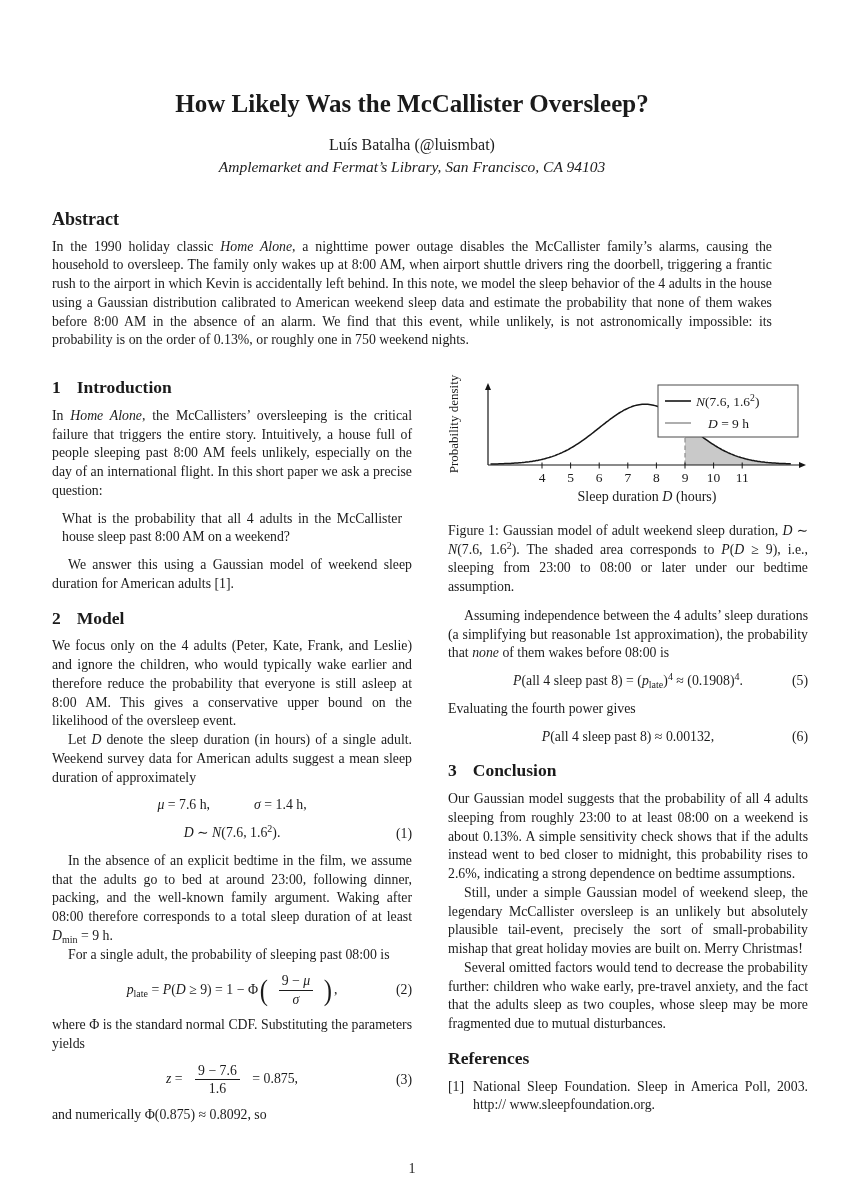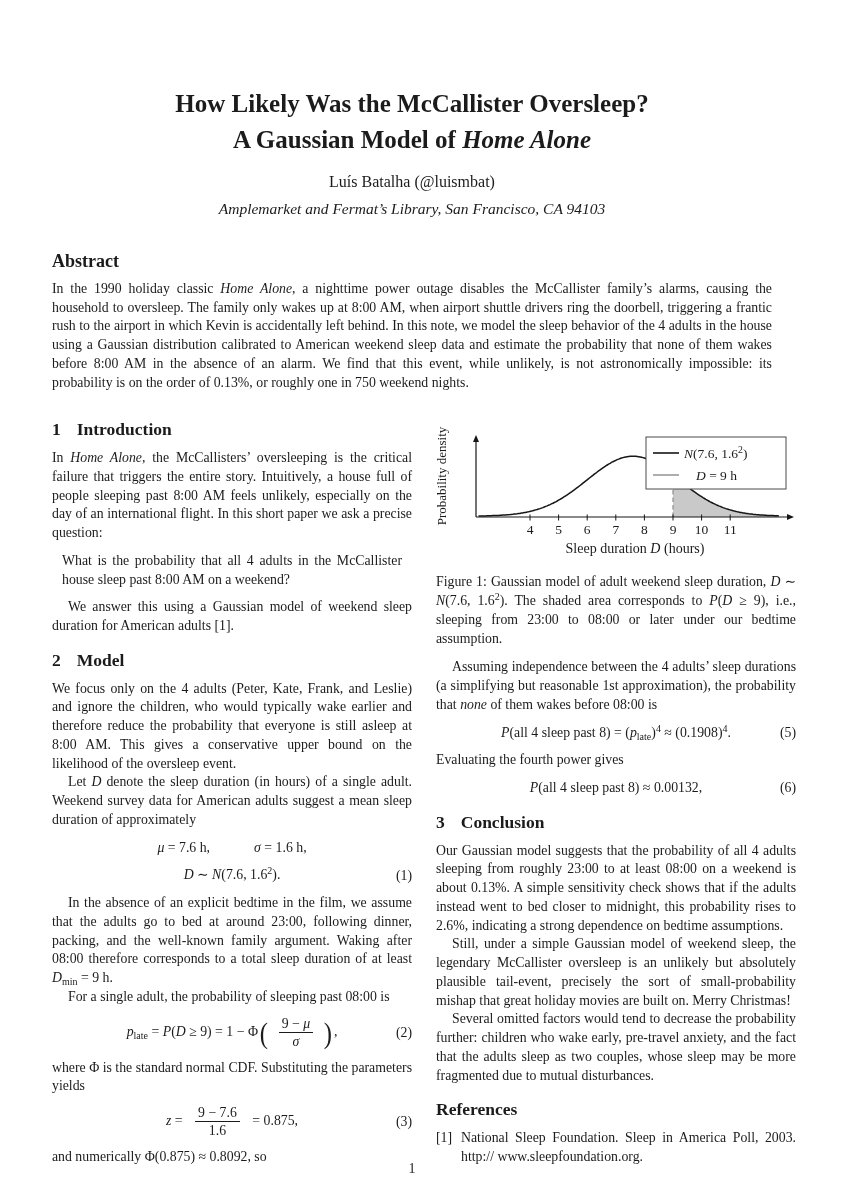--- a/index.html
+++ b/index.html
@@ -3,26 +3,26 @@
 <meta charset="utf-8">
 <style>
   html,body{margin:0;padding:0;background:#ffffff;}
   .page{
     position:relative;width:824px;height:1200px;background:#ffffff;color:#1b1b1b;
     font-family:"Liberation Serif","DejaVu Serif",serif;font-size:13.8px;line-height:1.36;
     overflow:hidden;box-sizing:border-box;padding:86px 52px 0 52px;
   }
   .title{font-size:25px;font-weight:700;text-align:center;line-height:1.45;}
   .author{text-align:center;margin-top:12px;font-size:16px;}
-  .affil{text-align:center;font-style:italic;font-size:15.5px;margin-top:6px;}
+  .affil{text-align:center;font-style:italic;font-size:15.5px;margin-top:0;}
   .abstract{margin-top:30px;}
   .absh{font-size:18px;font-weight:700;margin:0 0 6px 0;}
   p{margin:0;text-align:justify;}
   .ind{text-indent:16px;}
-  .cols{display:flex;gap:24px;margin-top:13px;align-items:flex-end;}
+  .cols{display:flex;gap:36px;margin-top:13px;align-items:flex-start;}
   .col{width:360px;flex:0 0 360px;}
   .sech{font-size:17.5px;font-weight:700;margin:13px 0 7px 0;}
   .sech .secnum{margin-right:16px;}
   .quote{margin:9px 10px;text-align:justify;}
   .eq{position:relative;text-align:center;margin:9px 0;}
   .eq .eqtag{position:absolute;right:0;top:50%;transform:translateY(-50%);}
   .frac{display:inline-block;vertical-align:middle;text-align:center;line-height:1.12;margin:0 9px;}
   .frac .num{display:block;padding:0 3px 1px 3px;border-bottom:1px solid #1b1b1b;}
   .frac .den{display:block;padding:1px 3px 0 3px;}
   .bp{display:inline-block;font-size:29px;font-weight:400;vertical-align:middle;line-height:0;margin:0 1px;transform:scaleX(0.85);}
@@ -36,21 +36,20 @@
   .refmark{flex:0 0 25px;}
   .reftext{flex:1;text-align:justify;}
   .pageno{position:absolute;bottom:22px;left:0;width:100%;text-align:center;font-size:14px;}
 </style>
 </head>
 <body>
 
 <div class="page">
 
   <div class="title">How Likely Was the McCallister Oversleep?</div>
-  <div class="title"><span>A Gaussian Model of </span><span class="it">Home Alone</span></div>
   <div class="author">Luís Batalha (@luismbat)</div>
   <div class="affil">Amplemarket and Fermat’s Library, San Francisco, CA 94103</div>
 
   <div class="abstract">
     <div class="absh">Abstract</div>
     <p><span>In the 1990 holiday classic </span><span class="it">Home Alone</span><span>, a nighttime power outage disables the McCallister family’s alarms, causing the household to oversleep. The family only wakes up at 8:00 AM, when airport shuttle drivers ring the doorbell, triggering a frantic rush to the airport in which Kevin is accidentally left behind. In this note, we model the sleep behavior of the 4 adults in the house using a Gaussian distribution calibrated to American weekend sleep data and estimate the probability that none of them wakes before 8:00 AM in the absence of an alarm. We find that this event, while unlikely, is not astronomically impossible: its probability is on the order of 0.13%, or roughly one in 750 weekend nights.</span></p>
   </div>
 
   <div class="cols">
 
@@ -61,21 +60,21 @@
       <p><span>In </span><span class="it">Home Alone</span><span>, the McCallisters’ oversleeping is the critical failure that triggers the entire story. Intuitively, a house full of people sleeping past 8:00 AM feels unlikely, especially on the day of an international flight. In this short paper we ask a precise question:</span></p>
       <div class="quote"><span>What is the probability that all 4 adults in the McCallister house sleep past 8:00 AM on a weekend?</span></div>
       <p class="ind"><span>We answer this using a Gaussian model of weekend sleep duration for American adults [1].</span></p>
 
       <div class="sech">
         <span class="secnum">2</span><span>Model</span>
       </div>
       <p><span>We focus only on the 4 adults (Peter, Kate, Frank, and Leslie) and ignore the children, who would typically wake earlier and therefore reduce the probability that everyone is still asleep at 8:00 AM. This gives a conservative upper bound on the likelihood of the oversleep event.</span></p>
       <p class="ind"><span>Let </span><span class="it">D</span><span> denote the sleep duration (in hours) of a single adult. Weekend survey data for American adults suggest a mean sleep duration of approximately</span></p>
       <div class="eq">
-        <span><span class="it">μ</span><span> = 7.6 h,</span><span class="mgap"></span><span class="it">σ</span><span> = 1.6 h,</span></span>
+        <span><span class="it">μ</span><span> = 7.6 h,</span><span class="mgap"></span><span class="it">σ</span><span> = 1.4 h,</span></span>
       </div>
       <div class="eq">
         <span><span class="it">D</span><span> ∼ </span><span class="it">N</span><span>(7.6, 1.6</span><sup>2</sup><span>).</span></span>
         <span class="eqtag">(1)</span>
       </div>
       <p class="ind"><span>In the absence of an explicit bedtime in the film, we assume that the adults go to bed at around 23:00, following dinner, packing, and the well-known family argument. Waking after 08:00 therefore corresponds to a total sleep duration of at least </span><span class="it">D</span><sub>min</sub><span> = 9 h.</span></p>
       <p class="ind"><span>For a single adult, the probability of sleeping past 08:00 is</span></p>
       <div class="eq">
         <span><span class="it">p</span><sub>late</sub><span> = </span><span class="it">P</span><span>(</span><span class="it">D</span><span> ≥ 9) = 1 − Φ</span><span class="bp">(</span><span class="frac"><span class="num"><span>9 − </span><span class="it">μ</span></span><span class="den"><span class="it">σ</span></span></span><span class="bp">)</span><span>,</span></span>
         <span class="eqtag">(2)</span>

